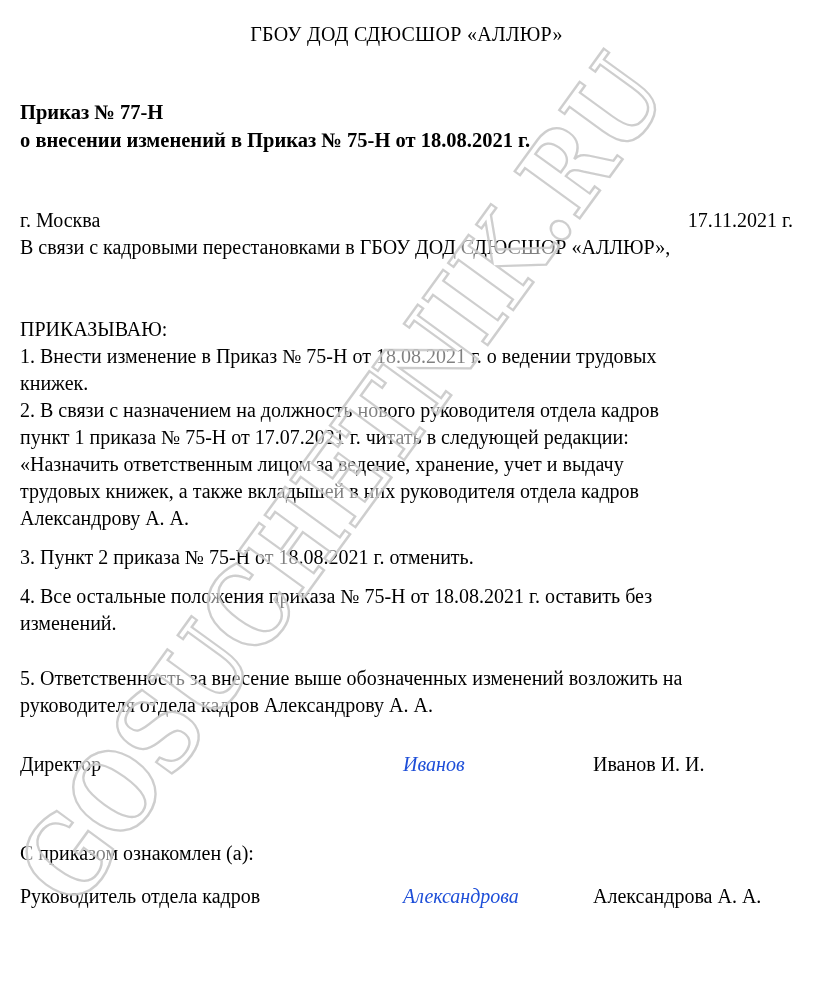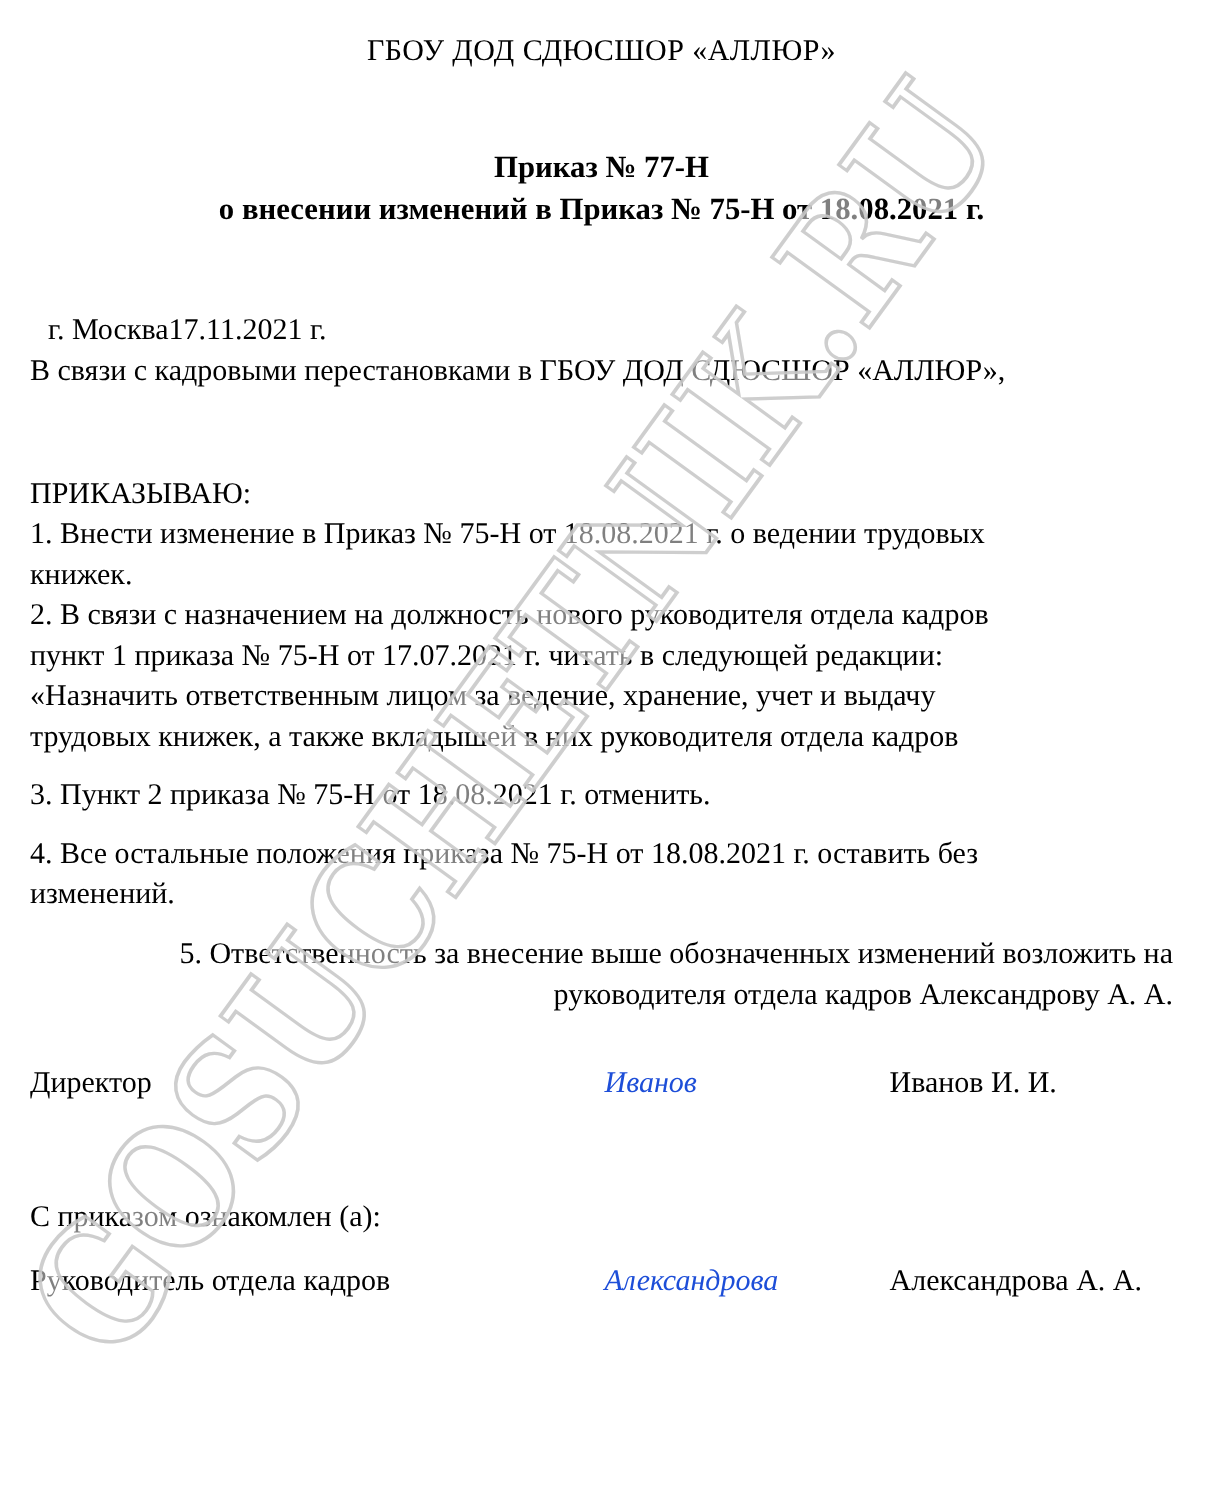--- a/index.html
+++ b/index.html
@@ -7,64 +7,64 @@
     padding: 0;
     background: #ffffff;
   }
   .page {
     position: relative;
     width: 818px;
     height: 998px;
     background: #ffffff;
     overflow: hidden;
     box-sizing: border-box;
-    padding: 20px 36px 0 20px;
+    padding: 20px 25px 0 20px;
     font-family: "Liberation Serif", "DejaVu Serif", serif;
     color: #000000;
     font-size: 20px;
   }
   .content {
     position: relative;
     z-index: 1;
   }
   .org-name {
     text-align: center;
     line-height: 28px;
     letter-spacing: 0.3px;
   }
   .order-title {
     margin-top: 50px;
-    text-align: center;
+    text-align: left;
     font-weight: bold;
     font-size: 20.5px;
   }
   .order-title .line {
     line-height: 28px;
     white-space: nowrap;
   }
   .meta-row {
     margin-top: 53px;
     display: flex;
+    justify-content: space-between;
     line-height: 27px;
-    margin-left: 12px;
   }
   .intro {
     line-height: 27px;
     white-space: nowrap;
   }
   .resolution-block {
     margin-top: 55px;
   }
   .line {
     line-height: 27px;
     white-space: nowrap;
   }
   .item-3 { margin-top: 12px; }
   .item-4 { margin-top: 12px; }
-  .item-5 { margin-top: 13px; text-align: right; }
+  .item-5 { margin-top: 28px; }
   .sig-row {
     display: grid;
     grid-template-columns: 383px 190px 1fr;
     line-height: 27px;
   }
   .sig-row.director { margin-top: 32px; }
   .sig-row.hr { margin-top: 16px; }
   .ack-line {
     margin-top: 62px;
     line-height: 27px;
@@ -120,20 +120,21 @@
       <div>
         <div class="line">1. Внести изменение в Приказ № 75-Н от 18.08.2021 г. о ведении трудовых</div>
         <div class="line">книжек.</div>
       </div>
 
       <div>
         <div class="line">2. В связи с назначением на должность нового руководителя отдела кадров</div>
         <div class="line">пункт 1 приказа № 75-Н от 17.07.2021 г. читать в следующей редакции:</div>
         <div class="line">«Назначить ответственным лицом за ведение, хранение, учет и выдачу</div>
         <div class="line">трудовых книжек, а также вкладышей в них руководителя отдела кадров</div>
+        <div class="line">Александрову А. А.</div>
       </div>
 
       <div class="item-3">
         <div class="line">3. Пункт 2 приказа № 75-Н от 18.08.2021 г. отменить.</div>
       </div>
 
       <div class="item-4">
         <div class="line">4. Все остальные положения приказа № 75-Н от 18.08.2021 г. оставить без</div>
         <div class="line">изменений.</div>
       </div>

